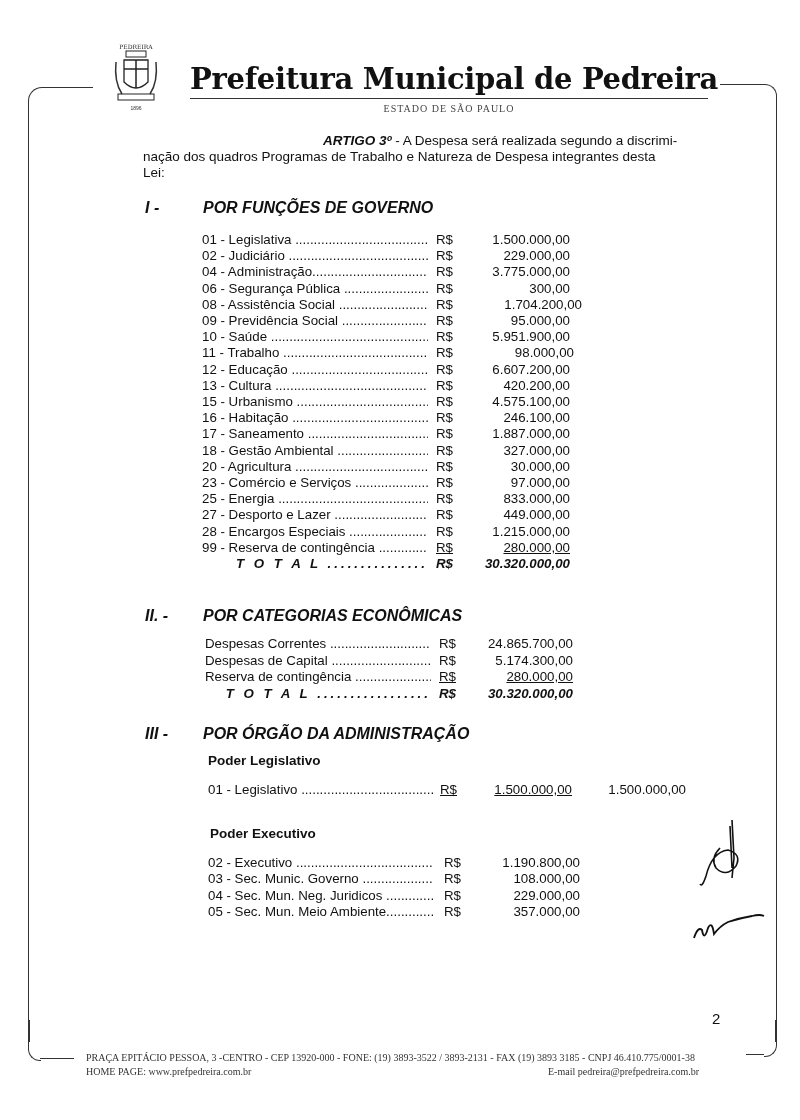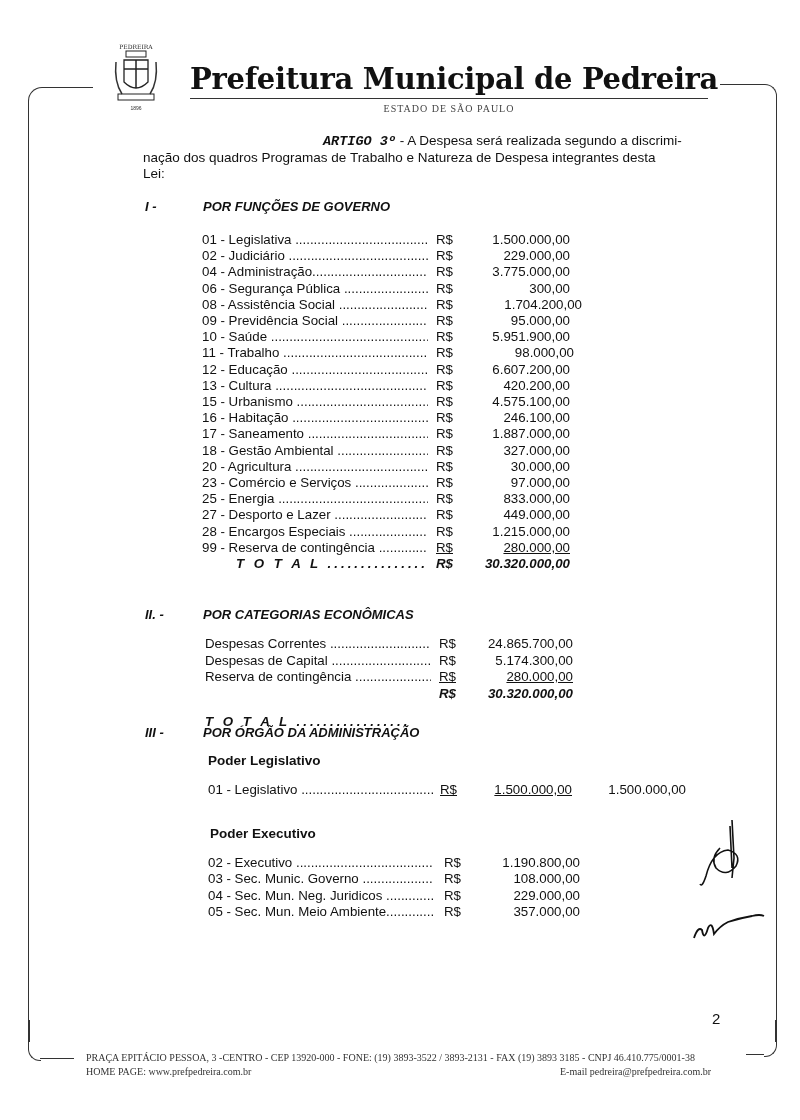--- a/index.html
+++ b/index.html
@@ -12,23 +12,23 @@
   .frame-tr { left:720px; top:84px; width:56px; height:960px; border-right:1.5px solid #333; border-top:1.5px solid #333; border-top-right-radius:12px; }
   .frame-mask { background:#fff; }
 
   .crest { left:112px; top:42px; width:48px; height:74px; }
   .title { left:190px; top:62px; font-family:"DejaVu Serif", serif; font-weight:bold; font-size:29px; letter-spacing:-0.3px; color:#111; white-space:nowrap; }
   .title-rule { left:190px; top:98px; width:518px; border-top:1.5px solid #333; }
   .state { left:190px; top:103px; width:518px; text-align:center; font-family:"Liberation Serif", serif; font-size:10px; letter-spacing:1px; color:#444; }
 
   .intro { left:143px; top:133px; width:575px; font-size:13.5px; line-height:16px; }
   .intro .indent { padding-left:180px; }
-  .intro b { font-style:italic;font-family:Liberation Mono, monospace; }
-
-  .section-head { font-weight:bold; font-style:italic; font-size:13px; white-space:nowrap; }
+  .intro b { font-style:italic; }
+
+  .section-head { font-weight:bold; font-style:italic; font-size:16px; white-space:nowrap; }
   .section-head .num { display:inline-block; width:58px; }
 
   .row { position:absolute; height:16px; font-size:13.3px; line-height:16px; white-space:nowrap; }
   .row .lbl { position:absolute; left:0; overflow:hidden; }
   .row .cur { position:absolute; }
   .row .val { position:absolute; text-align:right; }
   .u { text-decoration:underline; }
   .total { font-weight:bold; font-style:italic; }
   .total .lbl { letter-spacing:3px; }
 
@@ -198,21 +198,21 @@
       <span class="lbl" style="width: 226px;">Despesas de Capital ..............................................</span>
       <span class="cur" style="left: 234px;">R$</span>
       <span class="val" style="left: 262px; width: 106px;">5.174.300,00</span>
     </div>
     <div class="row" style="left: 205px; top: 669px; width: 400px;">
       <span class="lbl" style="width: 226px;">Reserva de contingência ......................................</span>
       <span class="cur u" style="left: 234px;">R$</span>
       <span class="val u" style="left: 262px; width: 106px;">280.000,00</span>
     </div>
     <div class="row total" style="left: 205px; top: 685.5px; width: 400px;">
-      <span class="lbl" style="width: 226px; text-align: left; margin-top: 28px;">T O T A L .................</span>
+      <span class="lbl" style="width: 226px; text-align: right;">T O T A L .................</span>
       <span class="cur" style="left: 234px;">R$</span>
       <span class="val" style="left: 262px; width: 106px;">30.320.000,00</span>
     </div>
   </div>
 
 <div class="abs section-head" style="left:145px;top:725px;">
   <span class="num">III  -</span><span>POR ÓRGÃO DA ADMINISTRAÇÃO</span>
 </div>
 <div class="abs subhead" style="left:208px;top:753px;">Poder Legislativo</div>
 <div class="row" style="left:208px;top:782px;width:500px;">
@@ -247,13 +247,13 @@
 
 <svg class="abs sig" viewBox="0 0 100 140">
   <path d="M52 2 L54 40 L52 60 M50 8 L52 50 M40 30 Q30 40 36 50 Q46 60 56 48 Q62 36 48 32 Q32 34 26 58 Q22 70 20 66" fill="none" stroke="#111" stroke-width="1.6"></path>
   <path d="M14 120 Q18 108 22 112 Q24 124 28 110 Q32 102 34 116 Q40 108 48 104 Q60 100 72 98 Q80 96 84 98" fill="none" stroke="#111" stroke-width="1.8"></path>
 </svg>
 
 <div class="abs pagenum">2</div>
 
 <div class="abs footer" style="left:86px;top:1052px;">PRAÇA EPITÁCIO PESSOA, 3 -CENTRO - CEP 13920-000 - FONE: (19) 3893-3522 / 3893-2131 - FAX (19) 3893 3185 - CNPJ 46.410.775/0001-38</div>
 <div class="abs footer" style="left:86px;top:1066px;">HOME PAGE: www.prefpedreira.com.br</div>
-<div class="abs footer" style="left:548px;top:1066px;margin-left:12px;">E-mail pedreira@prefpedreira.com.br</div>
+<div class="abs footer" style="left:548px;top:1066px;">E-mail pedreira@prefpedreira.com.br</div>
 
 </body></html>

